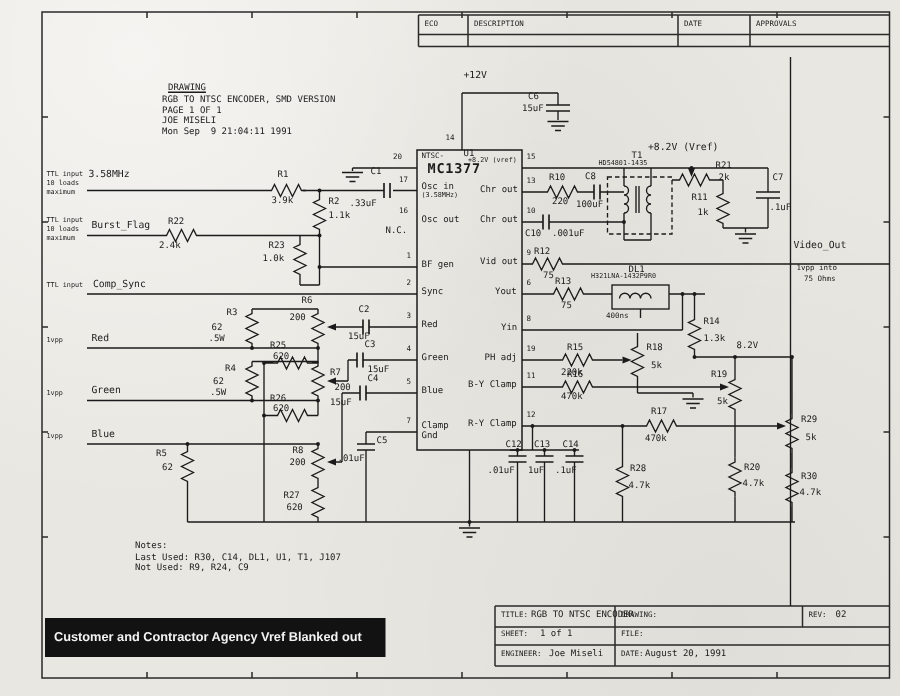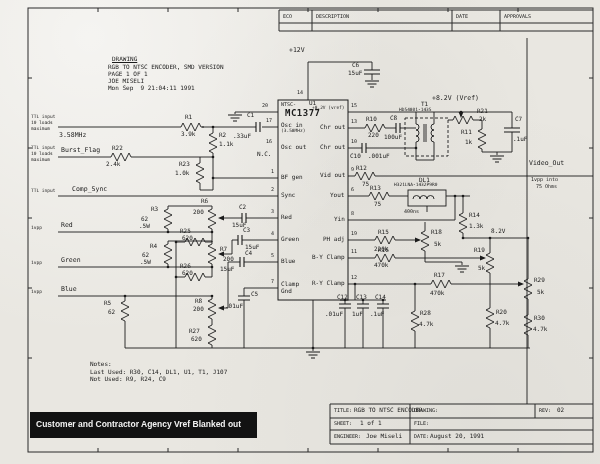--- a/index.html
+++ b/index.html
@@ -150,27 +150,27 @@
   <span class="lbl" style="left:108px;top:64px">RGB TO NTSC ENCODER, SMD VERSION</span>
   <span class="lbl" style="left:108px;top:71px">PAGE 1 OF 1</span>
   <span class="lbl" style="left:108px;top:78px">JOE MISELI</span>
   <span class="lbl" style="left:108px;top:85px">Mon Sep  9 21:04:11 1991</span>
 </div>
 
 <div>
   <span class="lbl s45" style="left:31px;top:115px">TTL input</span>
   <span class="lbl s45" style="left:31px;top:121px">10 loads</span>
   <span class="lbl s45" style="left:31px;top:127px">maximum</span>
-  <span class="lbl s65" style="left:59px;top:132px">3.58MHz</span>
+  <span class="lbl s65" style="left:59px;top:113px">3.58MHz</span>
   <span class="lbl s45" style="left:31px;top:146px">TTL input</span>
   <span class="lbl s45" style="left:31px;top:152px">10 loads</span>
   <span class="lbl s45" style="left:31px;top:158px">maximum</span>
   <span class="lbl s65" style="left:61px;top:147px">Burst_Flag</span>
   <span class="lbl s45" style="left:31px;top:189px">TTL input</span>
-  <span class="lbl s65" style="left:72px;top:186px">Comp_Sync</span>
+  <span class="lbl s65" style="left:62px;top:186px">Comp_Sync</span>
   <span class="lbl s45" style="left:31px;top:226px">1vpp</span>
   <span class="lbl s65" style="left:61px;top:222px">Red</span>
   <span class="lbl s45" style="left:31px;top:261px">1vpp</span>
   <span class="lbl s65" style="left:61px;top:257px">Green</span>
   <span class="lbl s45" style="left:31px;top:290px">1vpp</span>
   <span class="lbl s65" style="left:61px;top:286px">Blue</span>
 </div>
 
 <div>
   <span class="lbl" style="left:185px;top:114px">R1</span>
@@ -304,21 +304,21 @@
   <span class="lbl" style="left:320px;top:144px">Chr out</span>
   <span class="lbl" style="left:320px;top:172px">Vid out</span>
   <span class="lbl" style="left:330px;top:192px">Yout</span>
   <span class="lbl" style="left:334px;top:216px">Yin</span>
   <span class="lbl" style="left:323px;top:236px">PH adj</span>
   <span class="lbl" style="left:312px;top:254px">B-Y Clamp</span>
   <span class="lbl" style="left:312px;top:280px">R-Y Clamp</span>
 </div>
 
 <div>
-  <span class="lbl s65" style="left:289px;top:47px">+12V</span>
+  <span class="lbl s65" style="left:309px;top:47px">+12V</span>
   <span class="lbl s65" style="left:432px;top:95px">+8.2V (Vref)</span>
   <span class="lbl" style="left:491px;top:228px">8.2V</span>
   <span class="lbl" style="left:257px;top:151px">N.C.</span>
   <span class="lbl s65" style="left:529px;top:160px">Video_Out</span>
   <span class="lbl s5" style="left:531px;top:177px">1vpp into</span>
   <span class="lbl s5" style="left:536px;top:184px">75 Ohms</span>
 </div>
 
 <div>
   <span class="lbl" style="left:90px;top:361px">Notes:</span>

